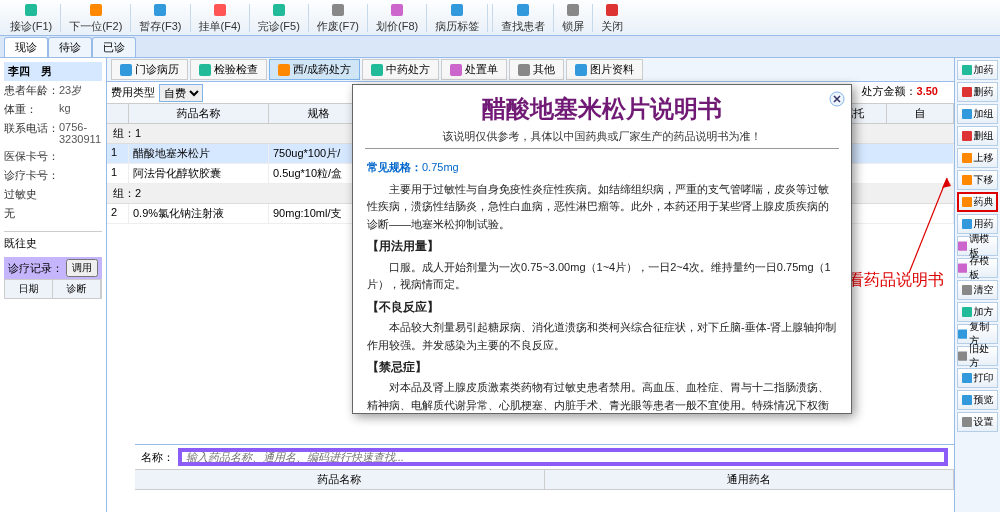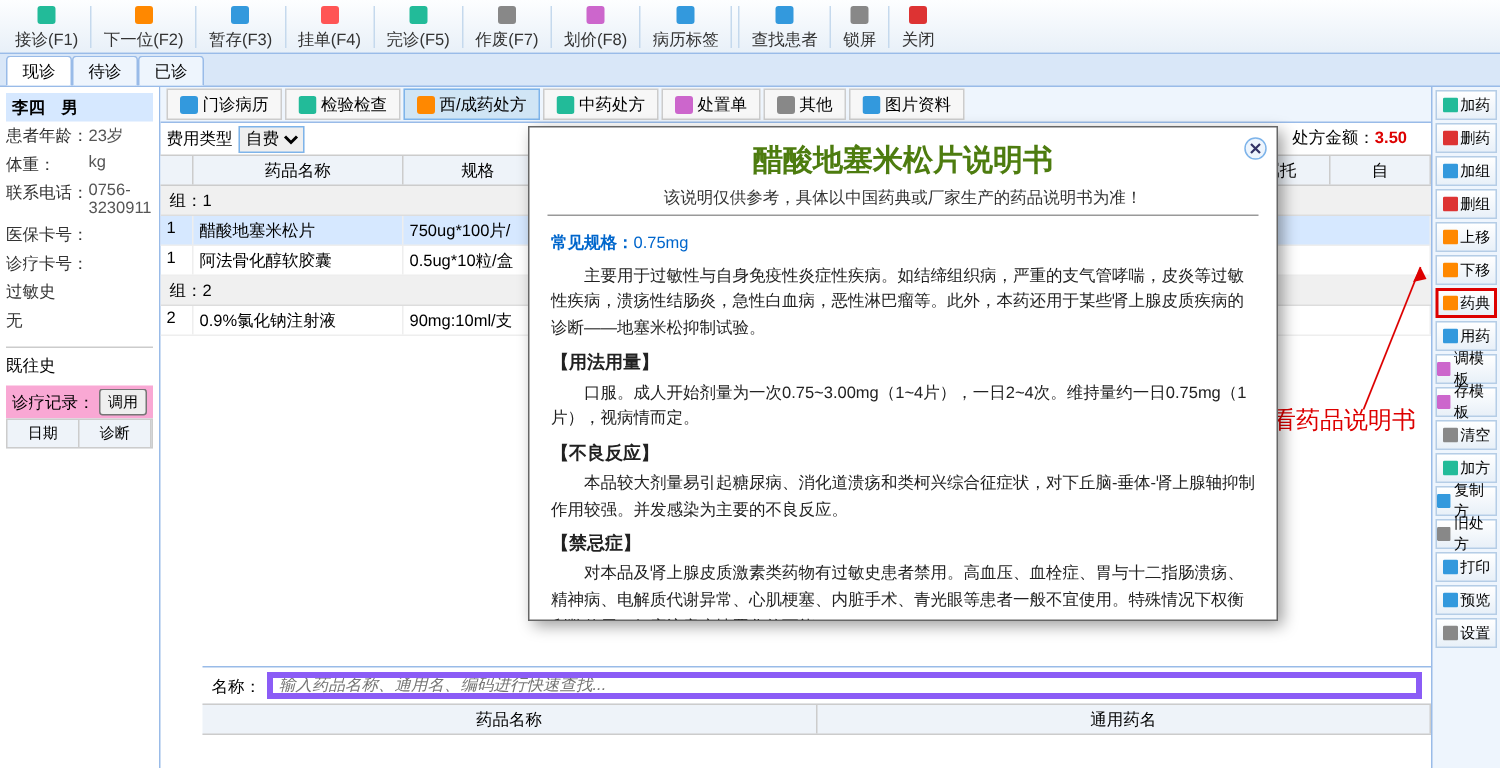--- a/index.html
+++ b/index.html
@@ -37,33 +37,33 @@
 .rbtn{height:20px;border:1px solid #b5cde6;background:linear-gradient(#fff,#e8f0f8);font-size:10px;display:flex;align-items:center;justify-content:center;cursor:pointer;gap:2px}
 .rbtn .ri{width:10px;height:10px}
 .rbtn.hl{border:2px solid #d00}
 .bottom{position:absolute;bottom:0;left:135px;right:46px;height:68px;border-top:1px solid #99bbe8;background:#fff;font-size:11px}
 .bottom .srch{padding:3px 6px;display:flex;align-items:center;gap:4px}
 .bottom .srch input{flex:1;height:18px;border:4px solid #8b5cf6;font-style:italic;color:#999;padding:0 4px}
 .bottom .bh{display:flex;background:#eef3f9;border-top:1px solid #ccc;border-bottom:1px solid #ccc}
 .bottom .bh>div{flex:1;padding:2px 6px;border-right:1px solid #ccc;text-align:center}
 .modal{position:absolute;left:352px;top:84px;width:500px;height:330px;background:#fff;border:1px solid #666;box-shadow:3px 3px 10px rgba(0,0,0,.4);z-index:100;display:flex;flex-direction:column}
 .modal .mh{padding:8px 12px 4px;text-align:center;position:relative}
-.modal .mh h2{font-size:20px;color:#4d7c0f;font-family:Liberation Mono, monospace}
+.modal .mh h2{font-size:24px;color:#701a75;font-family:Liberation Mono, monospace}
 .modal .mh .sub{font-size:11px;color:#333;border-bottom:1px solid #999;padding:4px 0}
 .modal .close{position:absolute;right:6px;top:6px;width:16px;height:16px;cursor:pointer}
 .modal .mb{flex:1;overflow:auto;padding:6px 14px;font-size:11px;line-height:1.6;color:#222}
 .modal .mb h4{font-size:12px;margin:4px 0 2px;font-weight:bold}
 .modal .mb .spec{color:#06c}
 .anno{position:absolute;right:56px;top:270px;color:#d00;font-size:16px;z-index:50}
 .arrow{position:absolute;right:90px;top:178px;width:1px;height:95px;z-index:49}
 svg.ic{display:block}
 .lefth{margin-top:8px;border-top:1px solid #ccc;padding-top:4px}
 .c-num{width:22px}.c-name{width:140px}.c-spec{width:100px}.c-dose{width:50px}.c-rest{flex:1}
 .diag{margin-top:6px}
-.diag .dh{background:#f9a8d4;padding:2px 4px;display:flex;justify-content:space-between;align-items:center}
+.diag .dh{background:#c4b5fd;padding:2px 4px;display:flex;justify-content:space-between;align-items:center}
 .diag .dh button{font-size:10px;padding:0 4px}
 .diag .dt{display:flex;background:#eef3f9;border:1px solid #ccc}
 .diag .dt>div{flex:1;padding:2px 4px;border-right:1px solid #ccc;font-size:10px;text-align:center}
 </style>
 </head>
 <body>
 
 <div class="toolbar" id="toolbar">
     <div class="tb-btn">
       <svg class="ico ic" viewBox="0 0 16 16">

